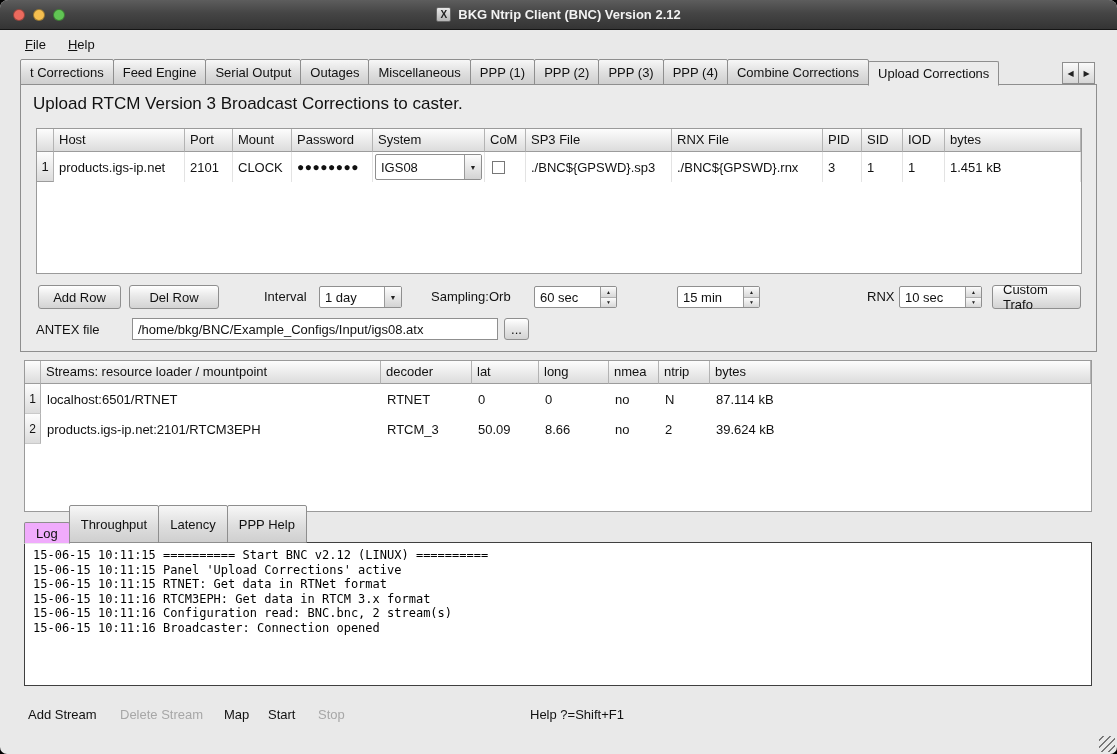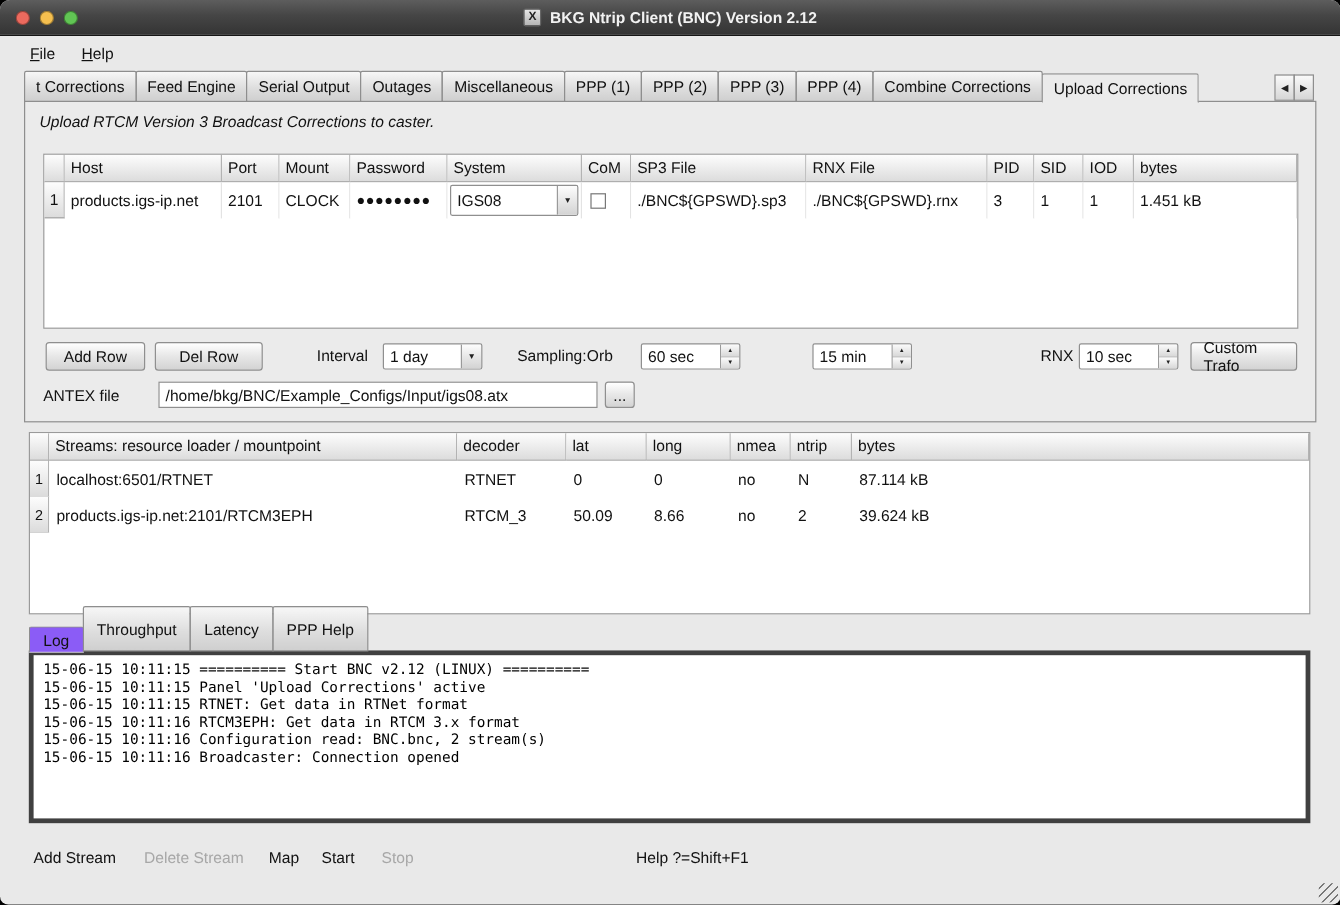--- a/index.html
+++ b/index.html
@@ -36,21 +36,21 @@
   .tab.active { background:#ebebeb; height:25px; border-bottom:1px solid #ebebeb; margin-bottom:-1px;
     position:relative; z-index:6; }
   .tab-arrows { position:absolute; right:2px; bottom:1px; display:flex; }
   .arrowbtn { width:17px; height:22px; border:1px solid #8e8e8e; margin-left:-1px;
     background:linear-gradient(#fafafa,#d6d6d6); display:flex; align-items:center; justify-content:center;
     font-size:8px; color:#222; }
 
   
   .pane { position:absolute; top:84px; left:20px; width:1077px; height:268px;
     border:1px solid #8e8e8e; background:#ebebeb; z-index:3; }
-  .desc { position:absolute; top:9px; left:12px; font-size:13px;font-style:italic; }
+  .desc { position:absolute; top:9px; left:12px; font-size:17px; }
 
   .utable { position:absolute; top:43px; left:15px; width:1046px; height:146px;
     border:1px solid #9a9a9a; background:#fff; overflow:hidden; }
   .hrow { display:flex; height:23px; }
   .hd { background:linear-gradient(#fdfdfd,#dcdcdc); border-right:1px solid #b3b3b3;
     border-bottom:1px solid #9c9c9c; padding:3px 5px; font-size:13px; white-space:nowrap; overflow:hidden; }
   .brow { display:flex; height:30px; }
   .cell { border-right:1px solid #e3e3e3; padding:0 5px; display:flex; align-items:center;
     font-size:13px; white-space:nowrap; overflow:hidden; background:#fff; }
   .rownum { display:flex; align-items:center; justify-content:center; padding:0; }
@@ -91,23 +91,23 @@
     border:1px solid #9a9a9a; background:#fff; overflow:hidden; }
   .s0{flex:0 0 16px;} .s1{flex:0 0 340px;} .s2{flex:0 0 91px;} .s3{flex:0 0 67px;}
   .s4{flex:0 0 70px;} .s5{flex:0 0 50px;} .s6{flex:0 0 51px;} .s7{flex:1 1 auto;}
   .scell { padding:0 6px; display:flex; align-items:center; font-size:13px; white-space:nowrap; overflow:hidden; background:#fff; }
   .snum { background:linear-gradient(#fdfdfd,#dcdcdc); border-right:1px solid #b3b3b3; border-bottom:1px solid #c9c9c9;
     display:flex; align-items:center; justify-content:center; font-size:12px; }
 
   
   .logtabs { position:absolute; top:521px; left:24px; height:22px; display:flex; align-items:flex-end; z-index:4; }
   .logtabs .tab { height:38px; padding:0 11px; font-size:13px; }
-  .logtabs .tab.active { height:22px; background:#8b5cf6; border-bottom:1px solid #ebebeb; margin-bottom:-1px; }
+  .logtabs .tab.active { height:22px; background:#f0abfc; border-bottom:1px solid #ebebeb; margin-bottom:-1px; }
   .logbox { position:absolute; top:542px; left:24px; width:1068px; height:144px;
-    border:4px solid #404040; background:#fff; padding:5px 8px;
+    border:1px solid #404040; background:#fff; padding:5px 8px;
     font-family:"DejaVu Sans Mono", monospace; font-size:12px; line-height:14.5px; color:#000; overflow:hidden; }
   .logline { white-space:pre; }
 
   
   .flatbtn { position:absolute; top:707px; font-size:13px; color:#111; white-space:nowrap; }
   .flatbtn.disabled { color:#a7a7a7; }
   .helptext { position:absolute; top:707px; font-size:13px; color:#111; white-space:nowrap; }
   .grip { position:absolute; right:2px; bottom:2px; width:16px; height:16px;
     background:repeating-linear-gradient(-45deg, transparent 0 3px, #e8e8e8 3px 4px, #777 4px 5px); }
 </style>

